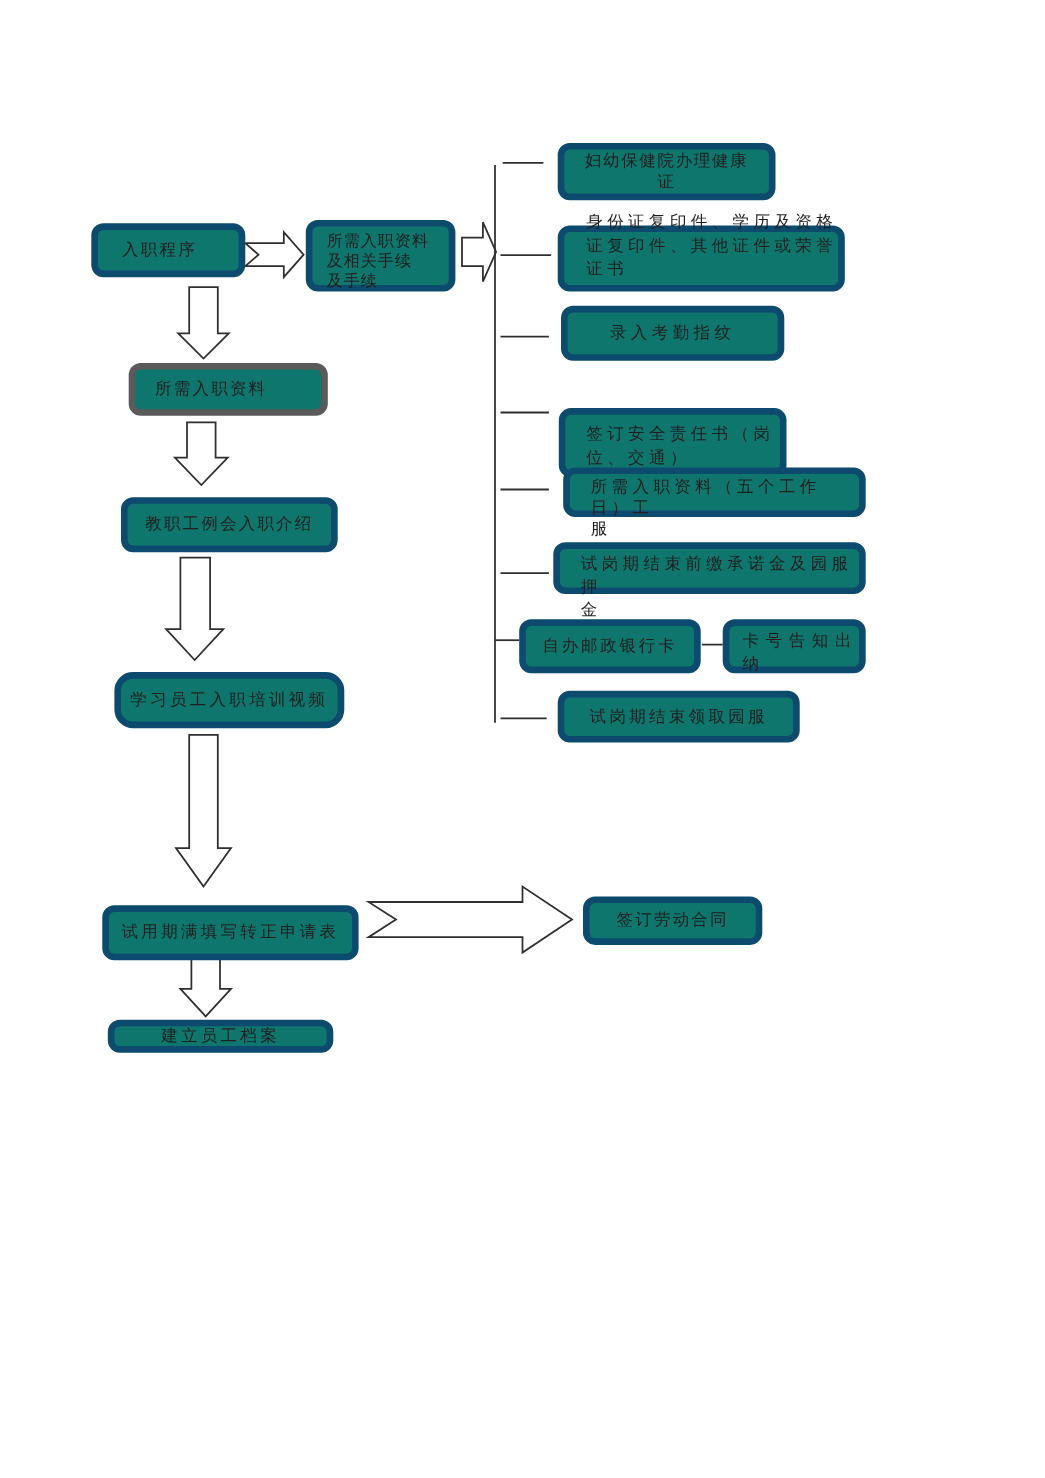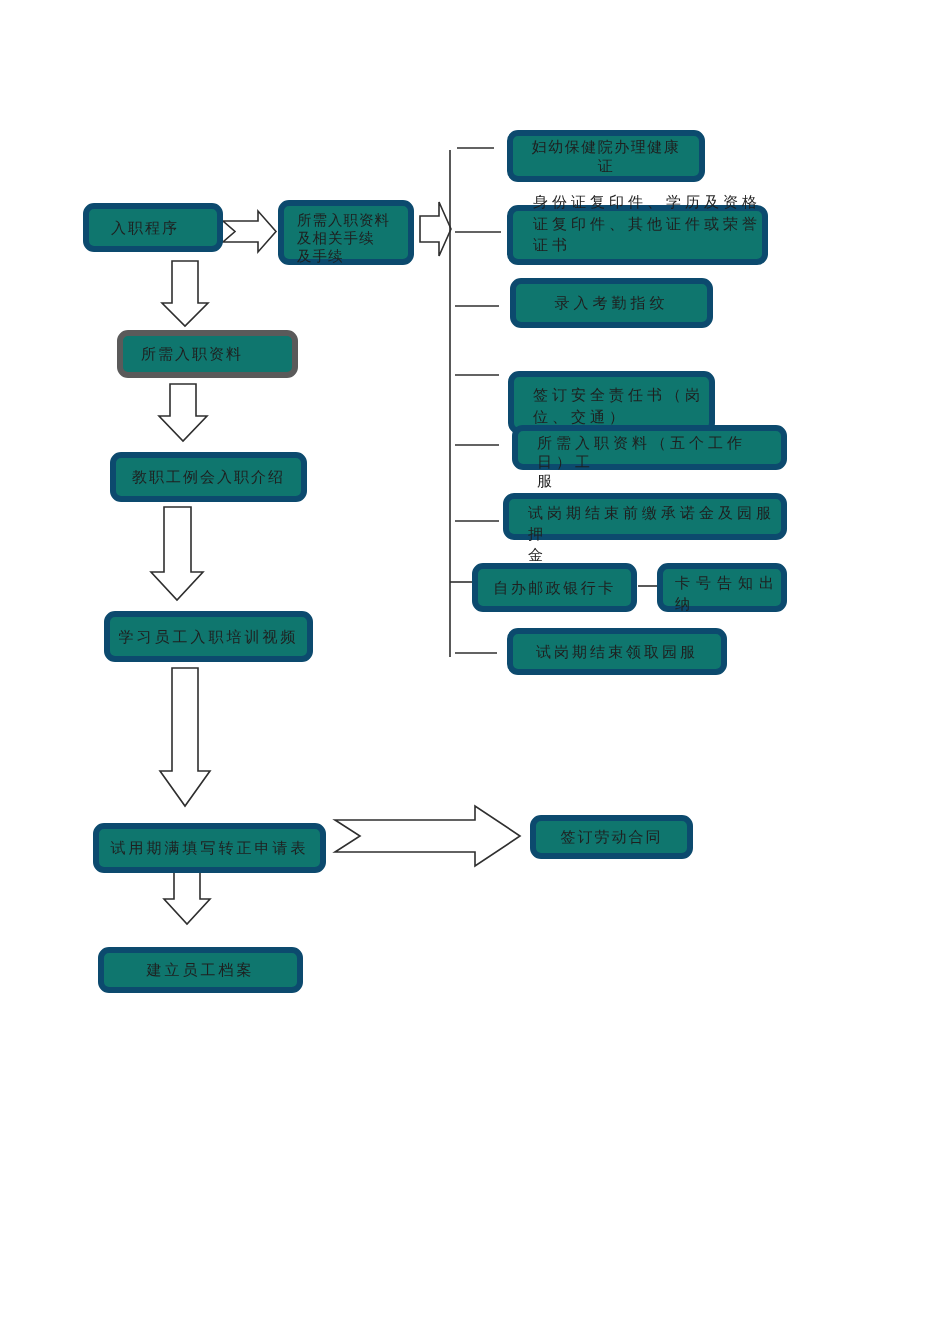--- a/index.html
+++ b/index.html
@@ -26,23 +26,23 @@
   .vc{display:flex;align-items:center;}           
   .cc{display:flex;align-items:center;justify-content:center;text-align:center;}
   svg{position:absolute;left:0;top:0;pointer-events:none;}
   .shape{fill:#ffffff;stroke:#2f2f2f;stroke-width:1.6;}
   .cline{stroke:#2f2f2f;stroke-width:1.6;fill:none;}
   
   #n-start{left:83px;top:203px;width:140px;height:49px;padding-left:22px;}
   #n-materials{left:278px;top:200px;width:136px;height:65px;padding:5px 0 0 13px;font-size:14.5px;line-height:18px;letter-spacing:1px;}
   #n-handbook{left:117px;top:330px;width:181px;height:48px;padding-left:18px;}
   #n-meeting{left:110px;top:452px;width:197px;height:50px;}
-  #n-video{left:104px;top:611px;width:209px;height:51px;letter-spacing:3px;}
+  #n-video{left:104px;top:611px;width:209px;height:51px;letter-spacing:3px;border-radius:17px;}
   #n-transfer{left:93px;top:813px;width:233px;height:50px;letter-spacing:3px;margin-top:10px;}
-  #n-file{left:98px;top:927px;width:205px;height:46px;letter-spacing:3px;margin-top:20px;}
+  #n-file{left:98px;top:927px;width:205px;height:30px;letter-spacing:3px;}
   #n-contract{left:530px;top:815px;width:163px;height:44px;}
   #n-health{left:507px;top:130px;width:198px;height:52px;line-height:19px;letter-spacing:1.5px;padding-top:2px;}
   #n-idcopies{left:507px;top:205px;width:261px;height:60px;}
   #n-idcopies .lbl{position:absolute;left:20px;top:-19px;line-height:21.5px;letter-spacing:4px;width:250px;}
   #n-fingerprint{left:510px;top:278px;width:203px;height:50px;letter-spacing:4px;text-align:right;}
   #n-safety{left:508px;top:347px;width:207px;height:63px;padding:7px 0 0 19px;line-height:22px;letter-spacing:4px;margin-top:24px;}
   #n-uniform1{left:512px;top:425px;width:275px;height:45px;padding:3px 0 0 19px;line-height:19px;letter-spacing:4px;}
   #n-deposit{left:503px;top:493px;width:284px;height:47px;padding:4px 0 0 19px;line-height:21px;letter-spacing:4px;}
   #n-bankcard{left:472px;top:563px;width:165px;height:49px;letter-spacing:2.5px;}
   #n-cardnum{left:657px;top:563px;width:130px;height:49px;padding:4px 0 0 12px;line-height:21px;letter-spacing:6px;}

